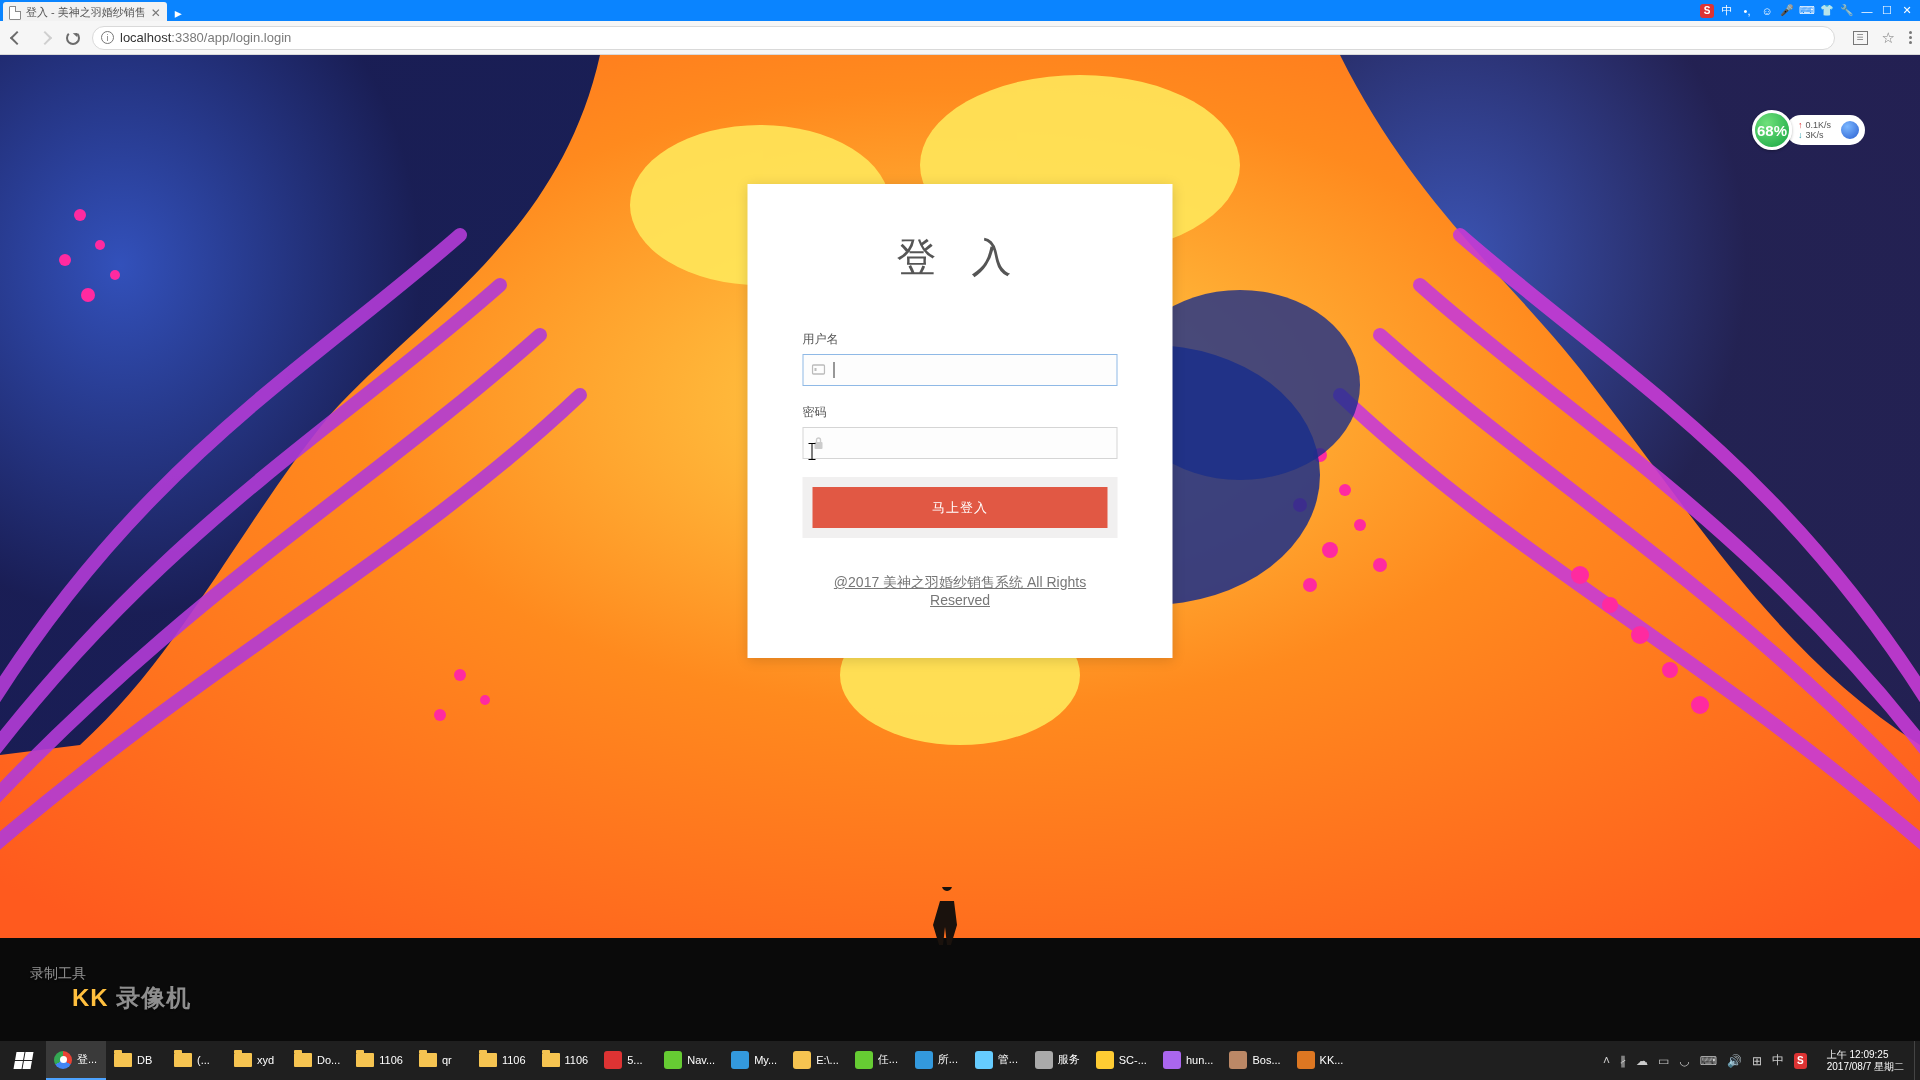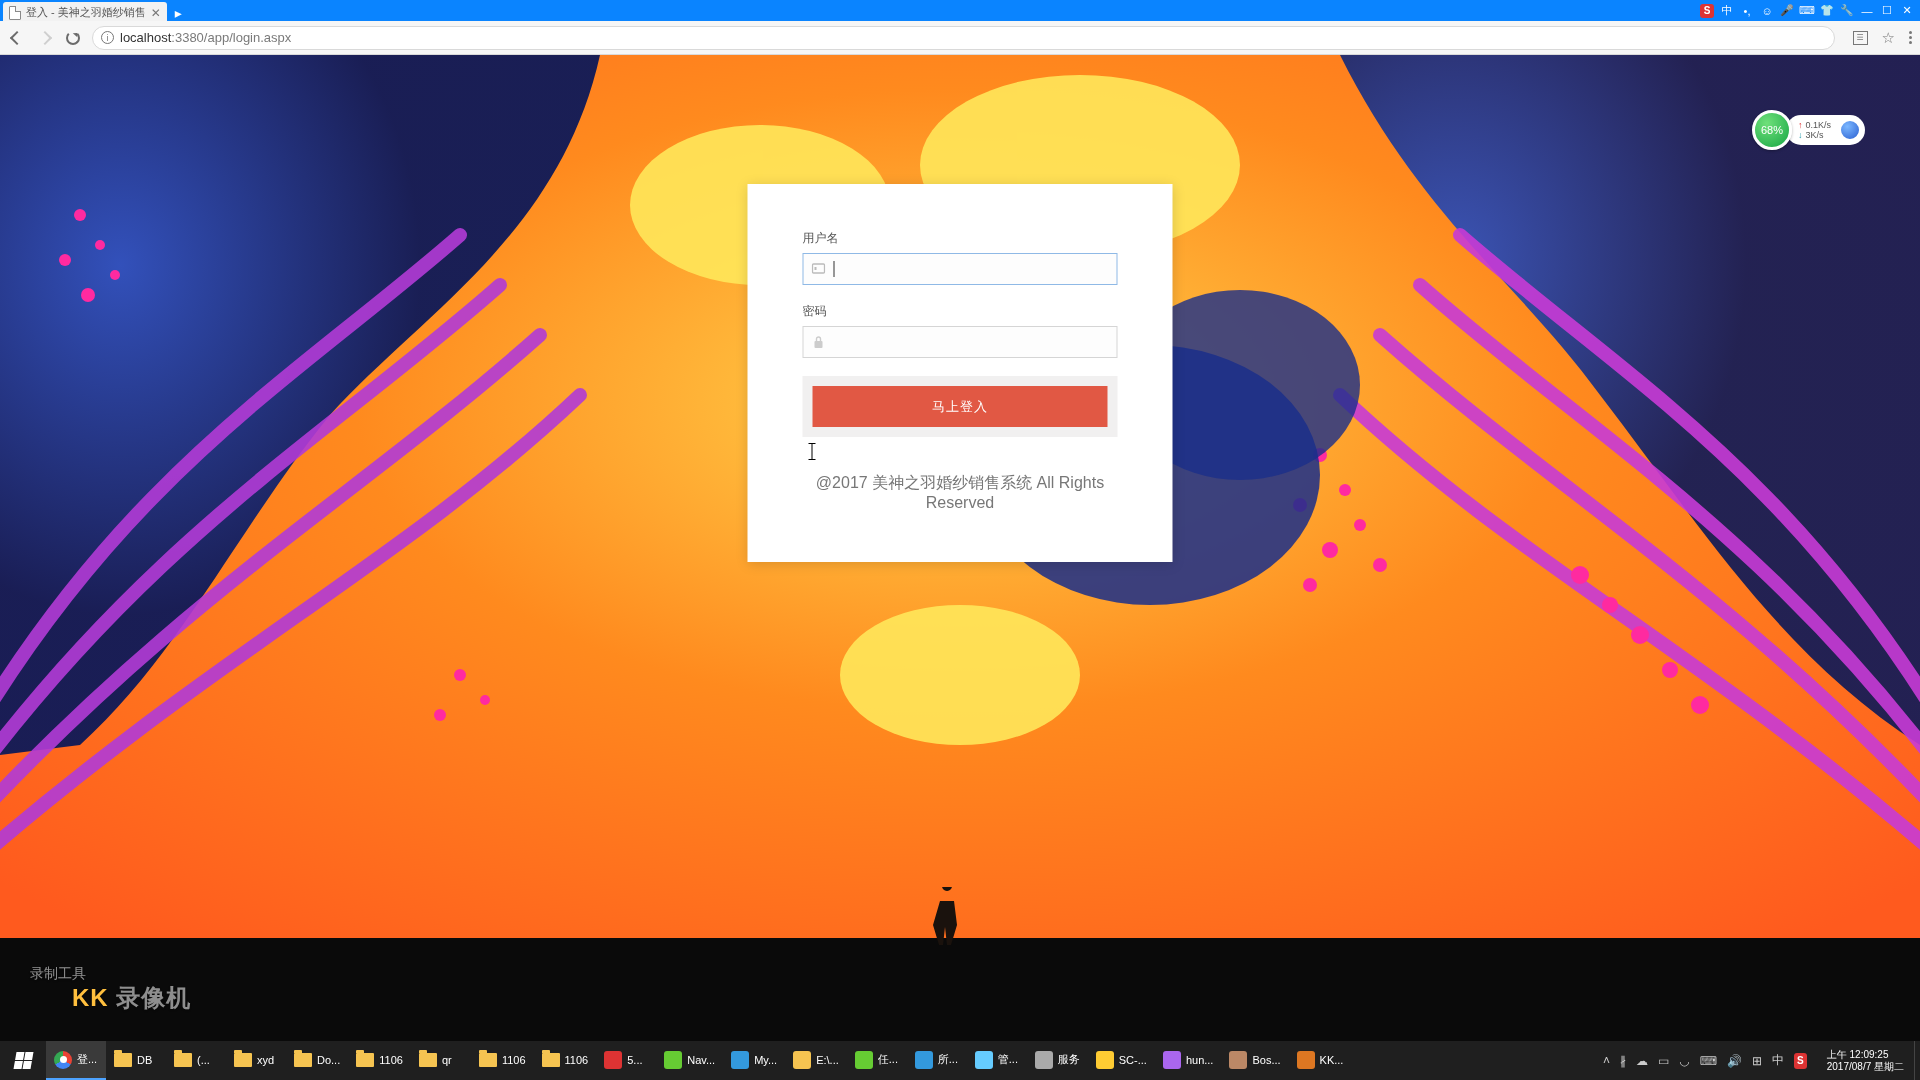--- a/index.html
+++ b/index.html
@@ -65,21 +65,21 @@
   .bg-paint svg{width:100%;height:100%;display:block;}
 
   
   .net-widget{
     position:absolute; top:55px; right:55px; display:flex; align-items:center;
   }
   .net-circle{
     width:40px;height:40px;border-radius:50%;
     background:radial-gradient(circle at 35% 30%, #6fe07a, #17a644);
     border:3px solid #fff; display:flex;align-items:center;justify-content:center;
-    color:#fff; font-size:11px; font-weight:normal;
+    color:#fff; font-size:15px; font-weight:bold;
     box-shadow:0 1px 3px rgba(0,0,0,.3);
     margin-right:-6px; z-index:2;
   }
   .net-pill{
     background:#fff;border-radius:16px; height:30px; padding:2px 34px 2px 12px;
     display:flex;flex-direction:column;justify-content:center;
     font-size:9px; color:#555; position:relative;
   }
   .net-pill .row{display:flex;align-items:center;gap:3px;}
   .net-pill .up{color:#d33;}
@@ -111,21 +111,21 @@
     border:none;outline:none;background:transparent;flex:1;height:100%;
     font-size:13px;color:#555;
   }
   .cursor-bar{width:1px;height:16px;background:#333;}
   .btn-row{background:#f1f0f0;padding:10px;}
   .login-btn{
     width:100%; height:41px; background:#e15844; color:#fff; border:none;
     font-size:13px; letter-spacing:1px; cursor:pointer;
   }
   .copyright{
-    margin-top:36px; text-align:center; font-size:16px; color:#777;
+    margin-top:36px; text-align:center; font-size:14px; color:#777;text-decoration:underline;
   }
 
   
   .watermark{
     position:absolute; left:30px; bottom:28px; color:rgba(255,255,255,.55);
     font-size:14px; line-height:1.3; text-shadow:0 1px 2px rgba(0,0,0,.4);
   }
   .watermark .big{font-size:24px;font-weight:bold;letter-spacing:1px;}
   .watermark .kk{color:#ffbf3e;margin-left:42px;}
 
@@ -202,21 +202,21 @@
 
 <div class="toolbar">
   <span class="nav-icon arrow-left"></span>
   <span class="nav-icon arrow-right"></span>
   <span class="nav-icon">
       <span class="reload"></span>
     </span>
   <div class="urlbar">
     <span class="info-icon">i</span>
     <span>
-      <span class="url-host">localhost</span><span class="url-rest">:3380</span><span class="url-rest">/app/login.aspx</span>
+      <span class="url-host">localhost</span><span class="url-rest">:3380</span><span class="url-rest">/app/login.login</span>
     </span>
   </div>
   <div class="toolbar-right">
     <span class="translate-icon">☰</span>
     <span class="star">☆</span>
     <span class="dots">
         <i></i>
         <i></i>
         <i></i>
       </span>
@@ -313,20 +313,21 @@
         </div>
       <div class="row">
           <span class="dn">↓</span>
           <span>3K/s</span>
         </div>
       <div class="net-globe"></div>
     </div>
   </div>
 
   <div class="login-card">
+    <div class="login-title">登 入</div>
 
     <label class="field-label">用户名</label>
     <div class="field-wrap focused">
       <span class="ficon">
         <svg width="14" height="12" viewBox="0 0 14 12">
             <rect x="1" y="1" width="12" height="9" rx="1" fill="none" stroke="#bbb" stroke-width="1.3"></rect>
             <rect x="3" y="4" width="2" height="3" fill="#bbb"></rect>
           </svg>
       </span>
       <span class="cursor-bar"></span>

